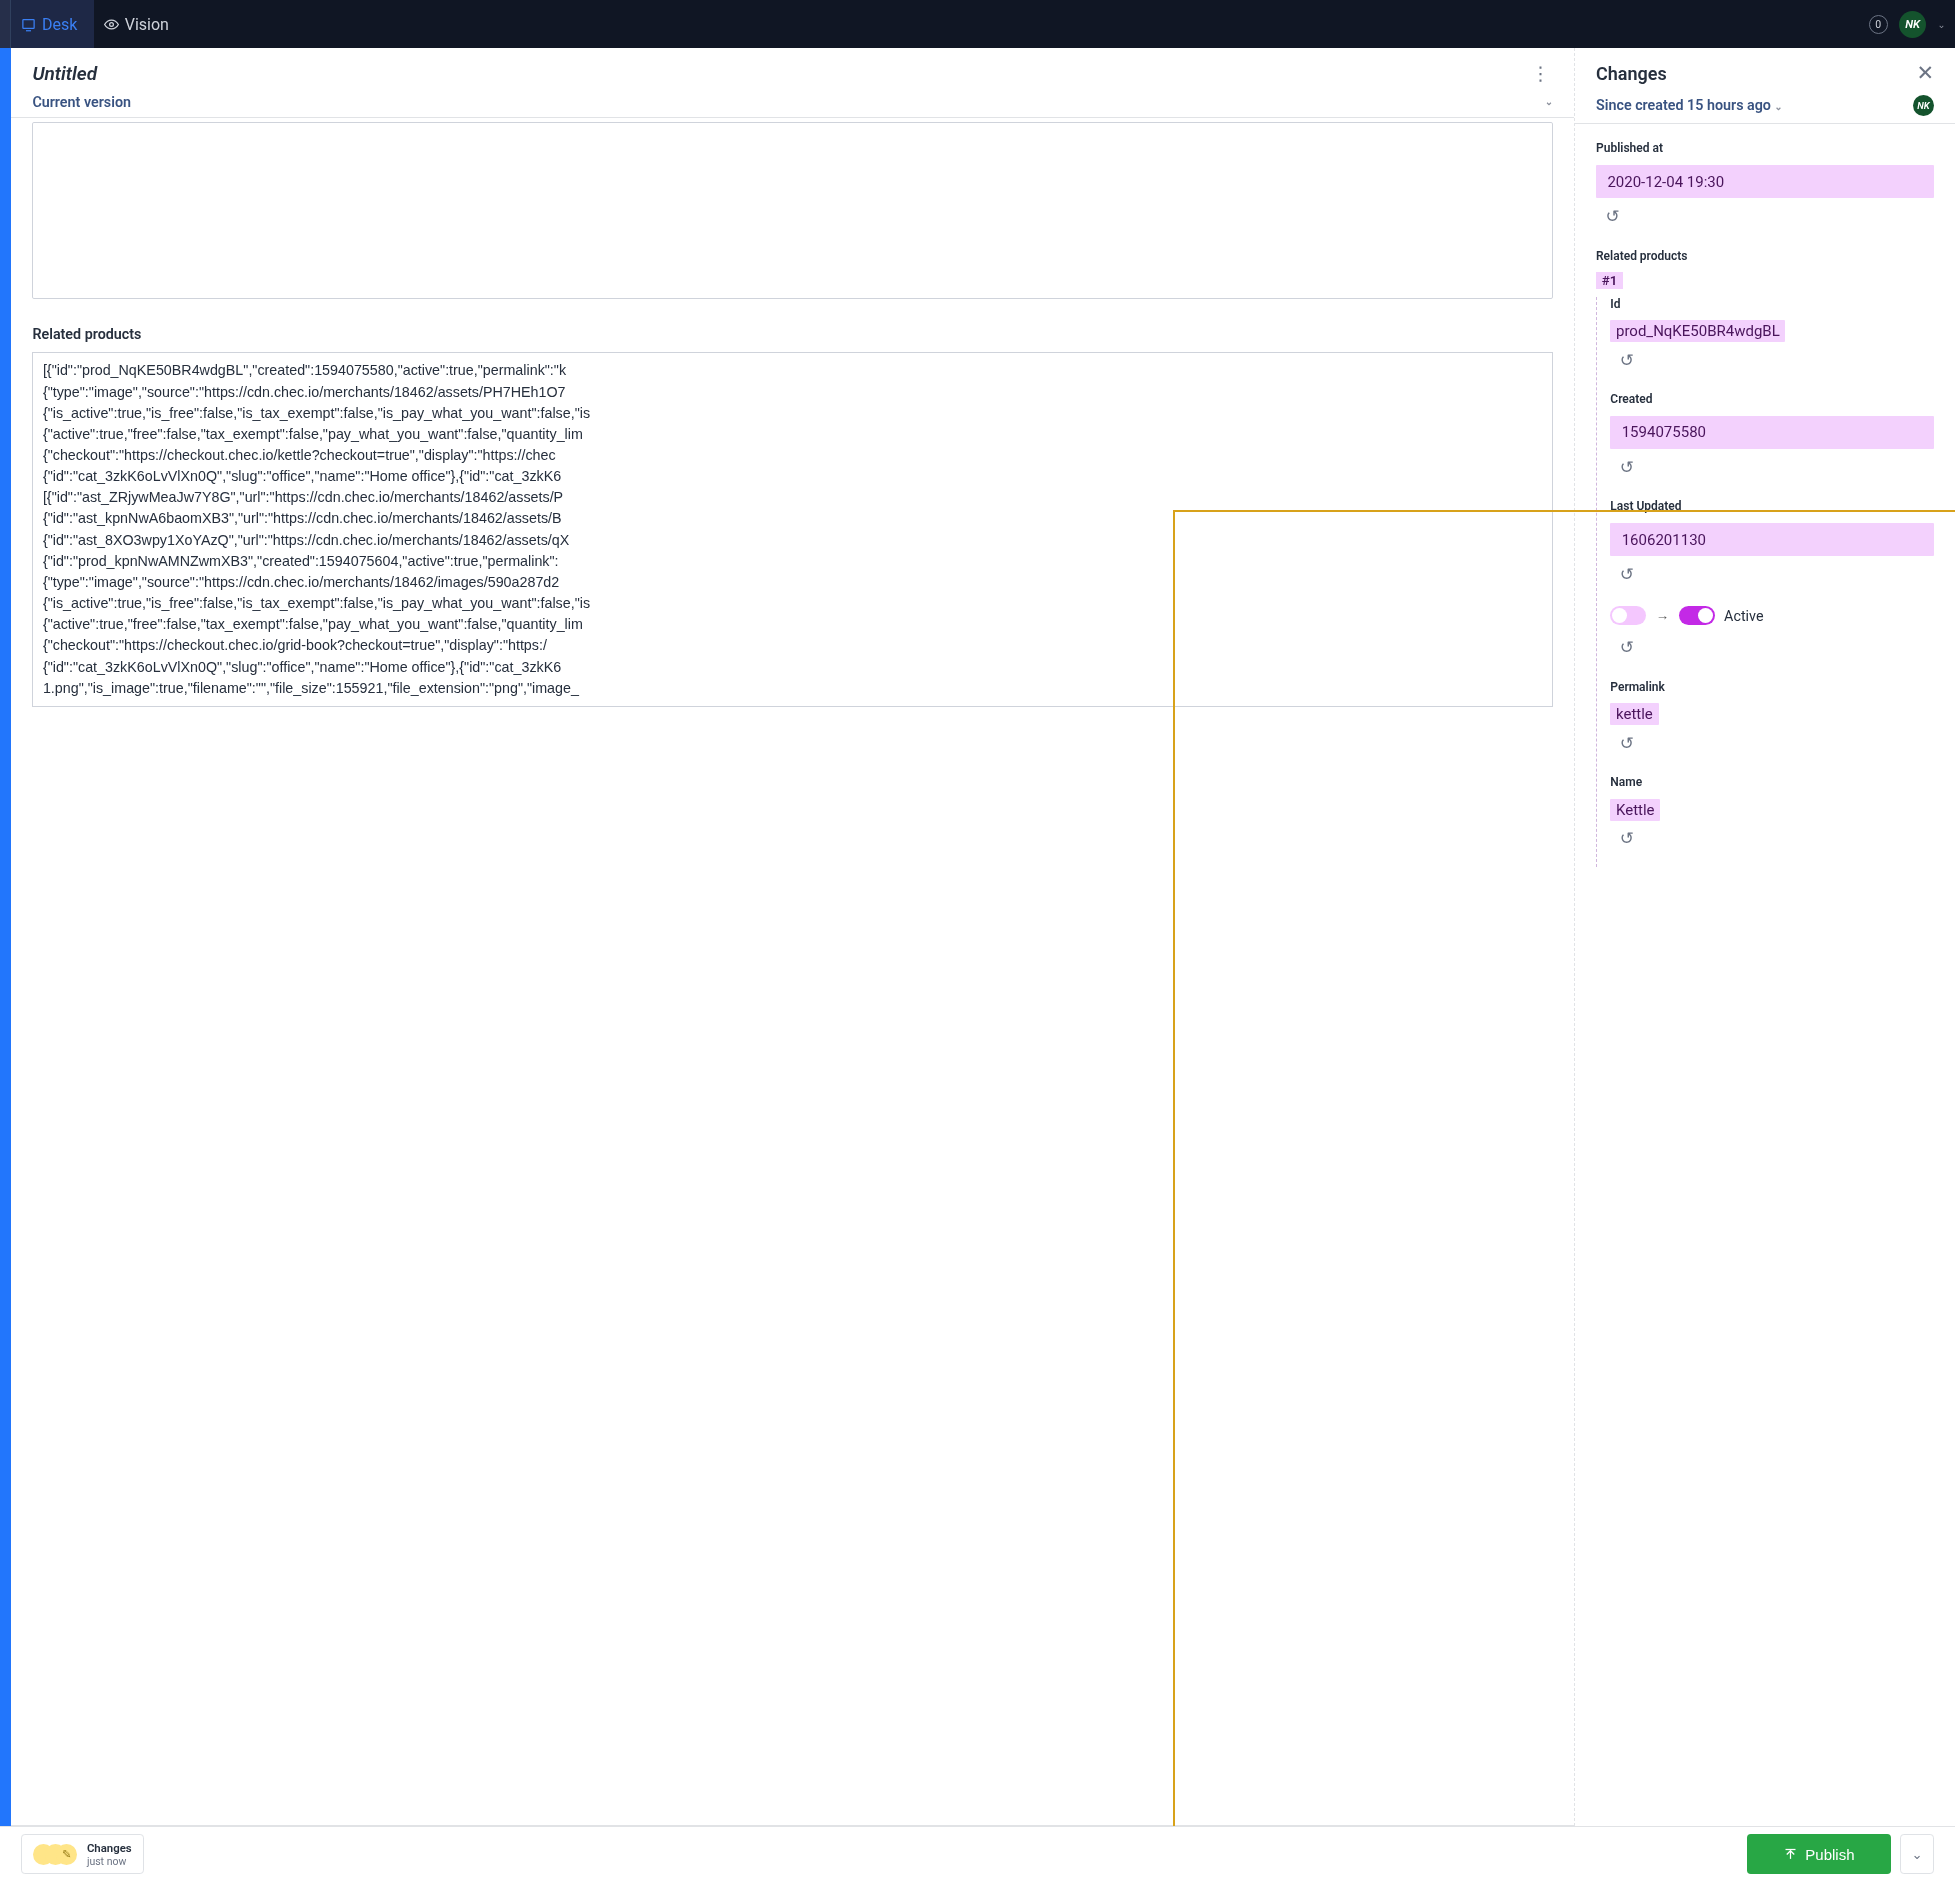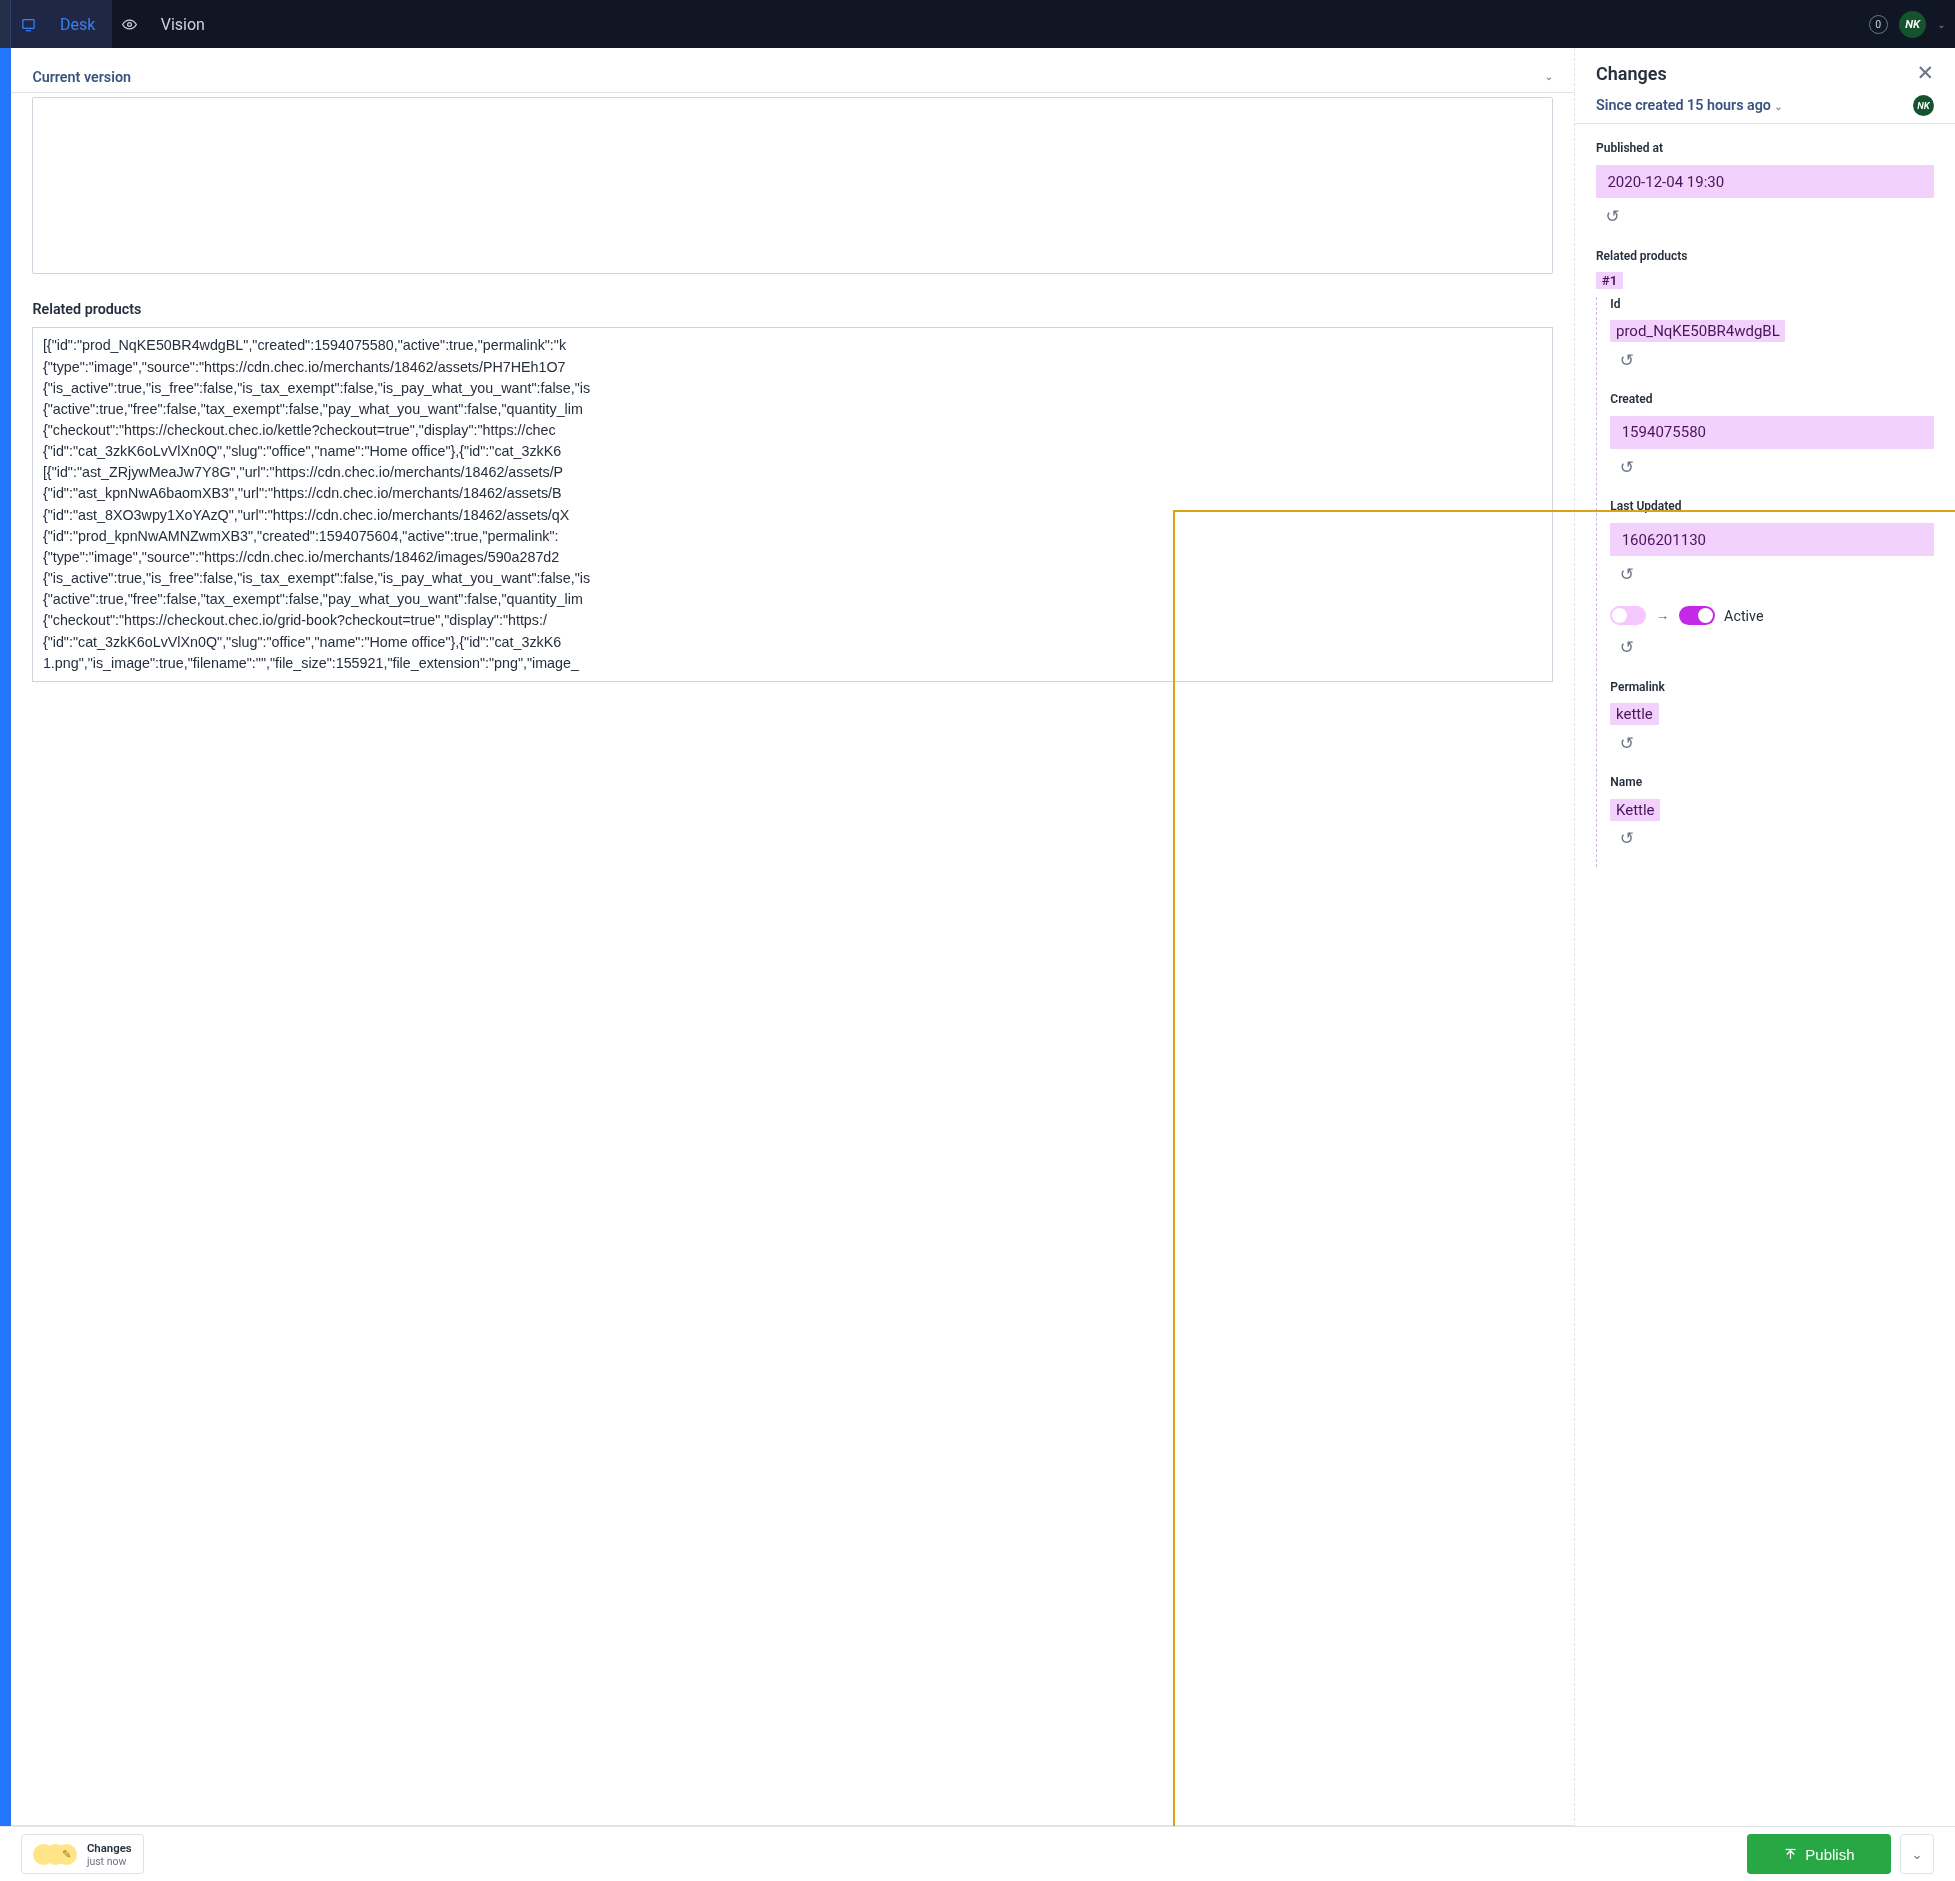--- a/index.html
+++ b/index.html
@@ -26,21 +26,21 @@
   .topbar-left { display: flex; align-items: center; height: 100%; }
   .left-sliver {
     width: 11.4px;
     height: 100%;
     background: #262f4a;
     border-right: 1px solid #30405e;
   }
   .tab {
     display: flex;
     align-items: center;
-    gap: 24px;
+    gap: 6px;
     padding: 0 17px 0 9.5px;
     height: 100%;
   }
   .tab.active {
     background: #1e2846;
     color: #3a7ff3;
   }
   .tab svg { width: 15px; height: 15px; }
   .topbar-right { display: flex; align-items: center; gap: 11.4px; padding-right: 9.5px; }
   .count-pill {
@@ -275,20 +275,24 @@
     <div class="avatar">NK</div>
     <span class="chev">⌄</span>
   </div>
 </div>
 
 <div class="work">
   <div class="blue-edge"></div>
 
   <div class="editor">
     <div class="editor-head">
+      <div class="editor-title-row">
+        <div class="doc-title">Untitled</div>
+        <div class="kebab">⋮</div>
+      </div>
       <div class="version-row">
         <span>Current version</span>
         <span class="chev">⌄</span>
       </div>
     </div>
 
     <div class="editor-body">
       <div class="field-box"></div>
 
       <div class="field-label">Related products</div>

